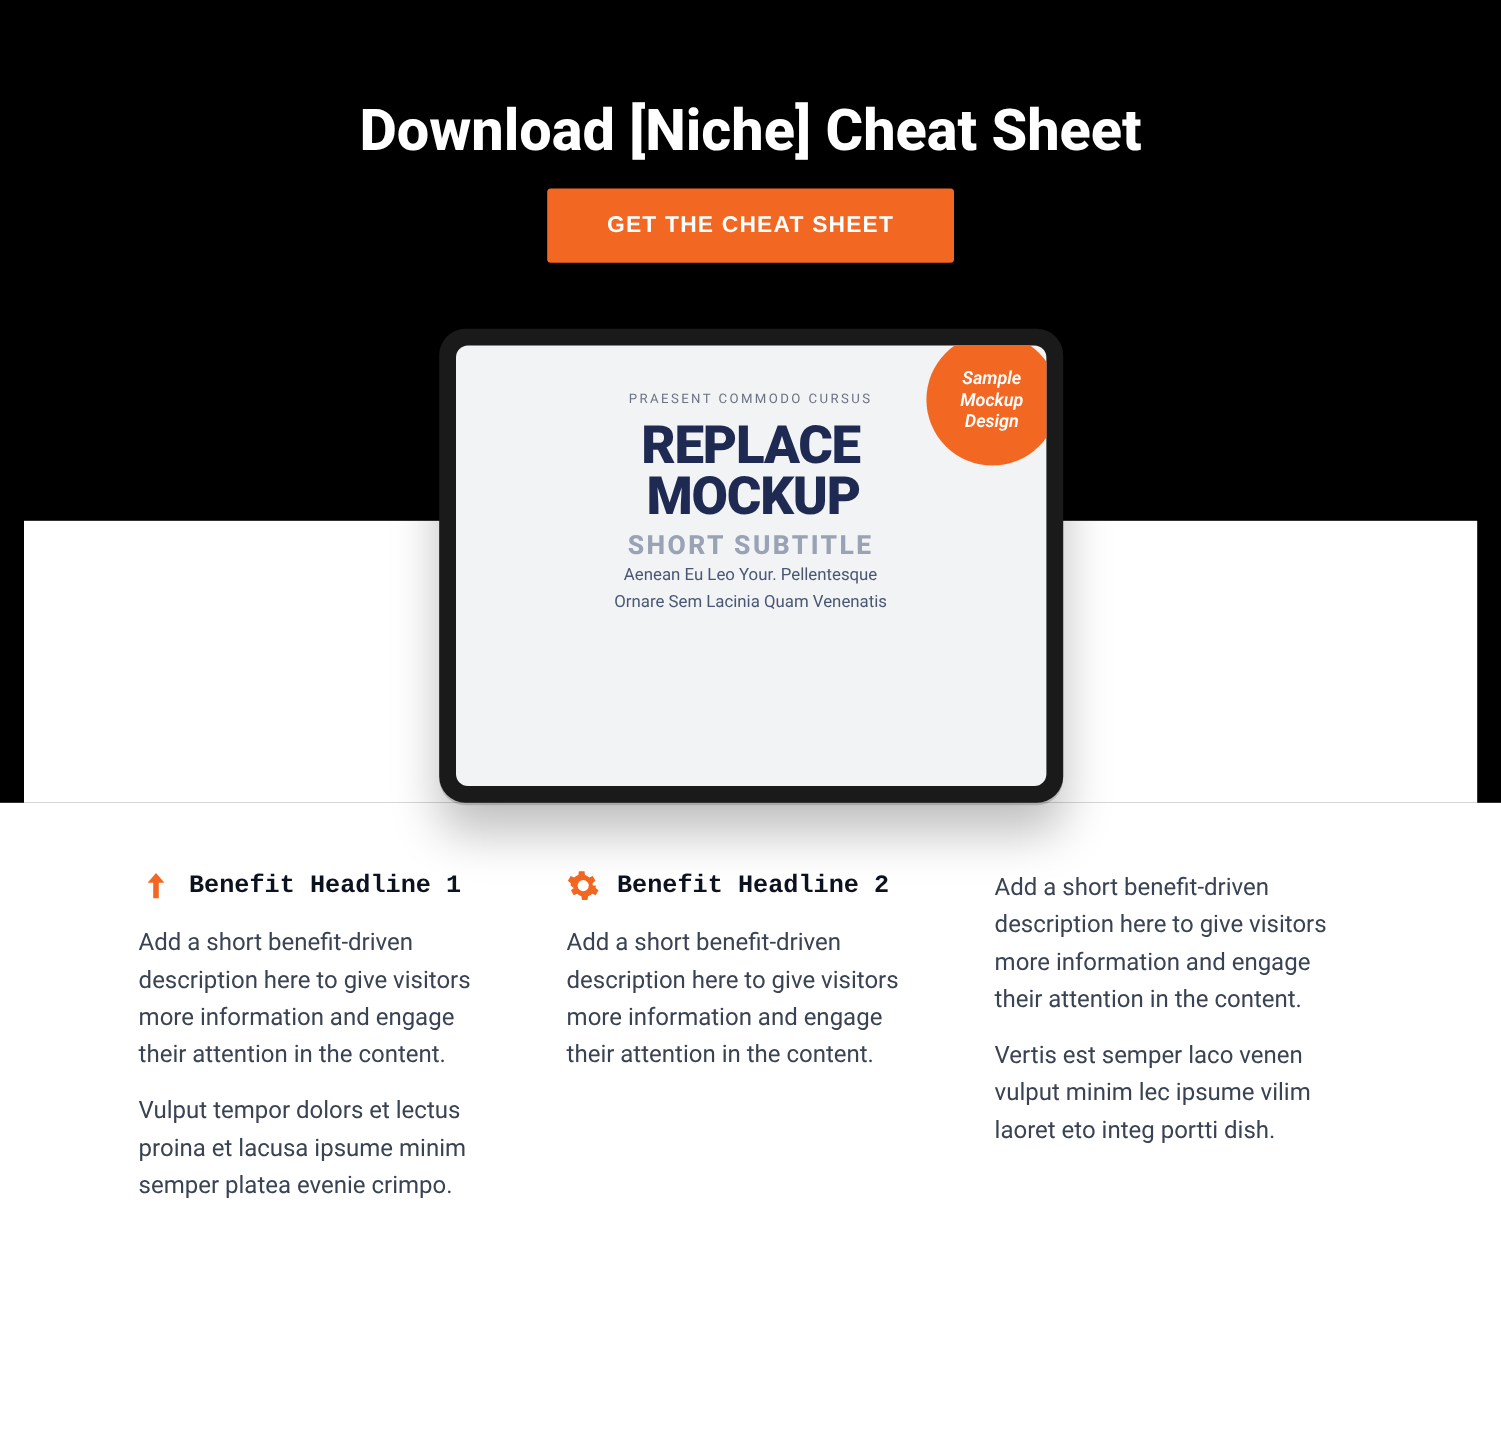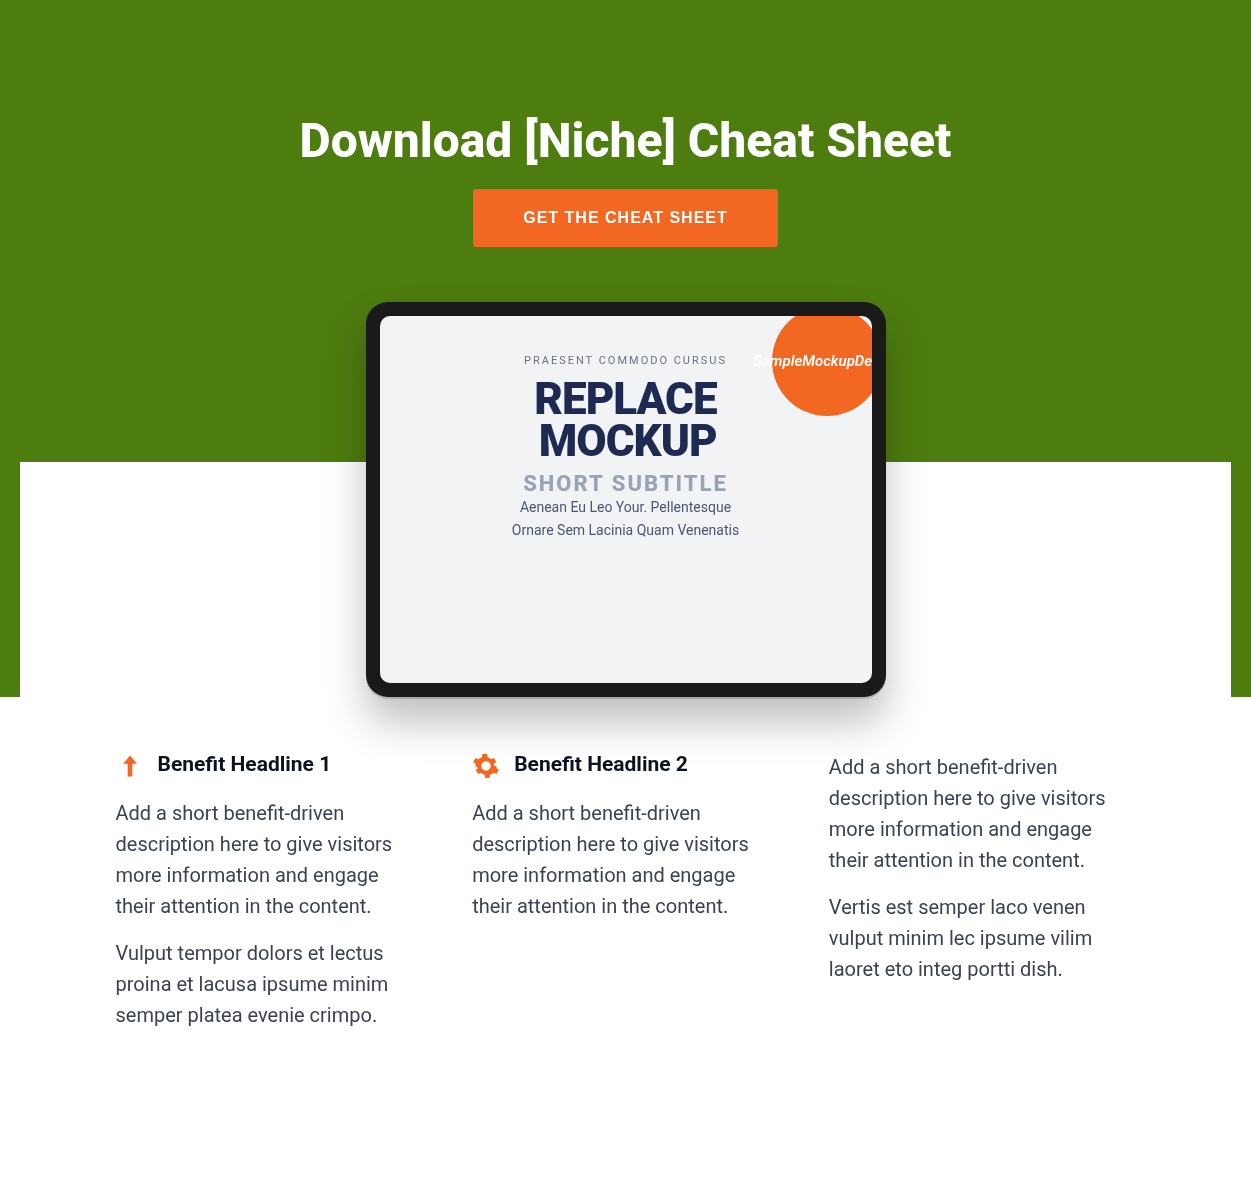--- a/index.html
+++ b/index.html
@@ -1,19 +1,19 @@
 <!DOCTYPE html>
 <html><head>
 <meta charset="utf-8">
 <style>
   * { box-sizing: border-box; margin: 0; padding: 0; }
   body { font-family: -apple-system, BlinkMacSystemFont, "Segoe UI", Roboto, Helvetica, Arial, sans-serif; background: #fff; }
   .hero {
-    background: #4d7c0f;
-    padding: 112px 20px 0 20px;
+    background: #000000;
+    padding: 80px 20px 0 20px;
     text-align: center;
     position: relative;
   }
   .hero-inner {
     max-width: 900px;
     margin: 0 auto;
   }
   .hero h1 {
     color: #fff;
     font-size: 48px;
@@ -29,21 +29,21 @@
     max-width: 720px;
     margin-left: auto;
     margin-right: auto;
   }
   .cta-button {
     display: inline-block;
     background: #f26722;
     color: #fff;
     font-weight: 700;
     letter-spacing: 1px;
-    font-size: 16px;
+    font-size: 19px;
     padding: 20px 50px;
     border: none;
     border-radius: 3px;
     cursor: pointer;
     text-transform: uppercase;
   }
   .mockup-wrap {
     margin-top: 55px;
     display: flex;
     justify-content: center;
@@ -83,20 +83,21 @@
   .badge {
     position: absolute;
     top: -10px;
     right: -10px;
     width: 110px;
     height: 110px;
     border-radius: 50%;
     background: #f26722;
     color: #fff;
     display: flex;
+    flex-direction: column;
     align-items: center;
     justify-content: center;
     font-style: italic;
     font-weight: 600;
     font-size: 15px;
     line-height: 1.2;
     text-align: left;
   }
   .eyebrow {
     color: #6b7280;
@@ -130,23 +131,24 @@
   .benefits {
     max-width: 1120px;
     margin: 0 auto;
     padding: 55px 50px 60px 50px;
     display: grid;
     grid-template-columns: repeat(3, 1fr);
     gap: 50px;
   }
   .benefit .bh {
     display: flex;
-    align-items: flex-start;
+    align-items: center;
     gap: 14px;
     margin-bottom: 18px;
+    font-family: Liberation Mono, monospace;
   }
   .benefit .bh .icon {
     width: 28px;
     height: 28px;
     color: #f26722;
     flex-shrink: 0;
   }
   .benefit .bh h3 {
     font-size: 21px;
     font-weight: 700;

